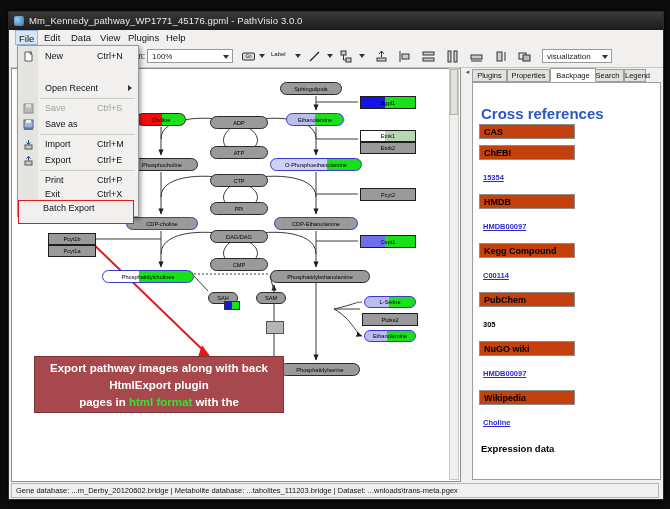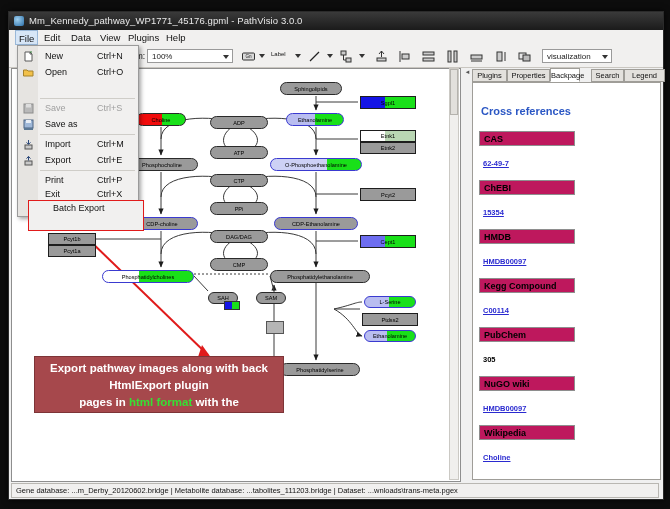--- a/index.html
+++ b/index.html
@@ -70,35 +70,35 @@
             border:1px solid #9a9a9a;box-shadow:2px 2px 4px rgba(0,0,0,.35);text-align:center;}
   #fileMenu .stripe{position:absolute;left:0;top:0;width:20px;height:100%;background:#e6e4e1;}
   .fm-row{position:absolute;left:1px;width:118px;height:15px;font-size:9px;color:#111;}
   .fm-row .lbl{position:absolute;left:26px;top:2px;}
   .fm-row .acc{position:absolute;left:78px;top:2px;color:#111;}
   .fm-row.dis .lbl,.fm-row.dis .acc{color:#a0a0a0;}
   .fm-row .sub{position:absolute;right:5px;top:4px;border-top:3px solid transparent;
             border-bottom:3px solid transparent;border-left:4px solid #333;}
   .fm-ico{position:absolute;left:4px;top:2px;width:11px;height:11px;}
   .fm-sep{position:absolute;left:22px;width:95px;height:1px;background:#cfcdc8;}
-  #batchBox{position:absolute;left:10px;width:116px;height:31px;border:1.5px solid #e11b1b;
+  #batchBox{position:absolute;left:0;width:116px;height:24px;border:1.5px solid #e11b1b;
             box-sizing:border-box;background:#f1f0ef;}
 
   
   #rpanel{position:absolute;left:455px;top:56px;width:197px;height:412px;background:#f0f0f0;}
   #rtabs{position:absolute;left:8px;top:0px;width:189px;height:14px;}
   .rtab{position:absolute;top:1px;height:13px;background:#e3e1dd;border:1px solid #9f9d98;
         font-size:7.5px;color:#111;line-height:12px;text-align:center;box-sizing:border-box;}
   .rtab.sel{background:#fff;top:0px;height:14px;line-height:13px;border-bottom:1px solid #fff;
         font-weight:normal;z-index:3;}
   #rbody{position:absolute;left:8px;top:14px;width:189px;height:398px;background:#fff;
          border:1px solid #9f9d98;box-sizing:border-box;overflow:hidden;}
   #rbody .inner{position:absolute;left:6px;top:4px;width:176px;}
-  .xr-title{font-size:11px;font-weight:bold;color:#2b57c4;margin:18px 0 14px 2px;}
-  .xr-head{width:96px;height:15px;background:#be185d;border:1px solid #8e8e8e;
+  .xr-title{font-size:15px;font-weight:bold;color:#2b57c4;margin:18px 0 2px 2px;}
+  .xr-head{width:96px;height:15px;background:#c2410c;border:1px solid #8e8e8e;
            font-size:9px;font-weight:bold;color:#000;line-height:14px;padding-left:4px;
            box-sizing:border-box;margin-bottom:6px;}
   .xr-val{font-size:7.5px;color:#2a2ad0;text-decoration:underline;margin:0 0 12px 4px;
           display:inline-block;font-weight:bold;}
   .xr-val.plain{color:#000;text-decoration:none;}
   .xr-foot{font-size:9.5px;font-weight:bold;color:#000;margin:4px 0 0 2px;}
 
   
   .sb{position:absolute;background:#f0efed;border:1px solid #cbc9c4;box-sizing:border-box;}
   .sb .thumb{position:absolute;background:#e2e0dc;border:1px solid #b4b2ad;box-sizing:border-box;}
@@ -397,30 +397,25 @@
           <svg width="11" height="11" viewBox="0 0 11 11">
               <path d="M2 1 h5 l2 2 v7 h-7 z" fill="#fff" stroke="#5b5b5b"></path>
               <path d="M7 1 v2 h2" fill="none" stroke="#5b5b5b"></path>
               <path d="M7.5 0.5 l1 1 M8.5 0.5 l-1 1" stroke="#2e7d32"></path>
             </svg>
         </span>
         <span class="lbl">New</span>
         <span class="acc">Ctrl+N</span>
       </div>
 
-      <div class="fm-row" style="top:19px;">
-        <span class="fm-ico">
-          <svg width="11" height="11" viewBox="0 0 11 11">
-              <path d="M0.5 3 h3.5 l1 1 h5 v5 h-9.5 z" fill="#f2c14a" stroke="#a6822b"></path>
-            </svg>
-        </span>
-        <span class="lbl">Open</span>
-        <span class="acc">Ctrl+O</span>
-      </div>
-
+
+      <div class="fm-row" style="top:35px;">
+        <span class="lbl">Open Recent</span>
+        <span class="sub"></span>
+      </div>
 
       <div class="fm-sep" style="top:52px;"></div>
 
       <div class="fm-row dis" style="top:55px;">
         <span class="fm-ico">
           <svg width="11" height="11" viewBox="0 0 11 11">
               <rect x="1" y="1" width="9" height="9" fill="#b9b9b9" stroke="#8c8c8c"></rect>
               <rect x="3" y="1" width="5" height="3.5" fill="#ddd"></rect>
             </svg>
         </span>
@@ -479,31 +474,30 @@
         <span class="lbl" style="position:absolute;left:24px;top:2px;font-size:9px;color:#111;">Batch Export</span>
       </div>
     </div>
 
     <div id="rpanel">
       <div style="position:absolute;left:0px;top:1px;width:7px;height:10px;font-size:6px;color:#555;text-align:center;">◄</div>
 
       <div id="rtabs">
         <div class="rtab" style="left:0px;width:35px;">Plugins</div>
         <div class="rtab" style="left:35px;width:43px;">Properties</div>
-        <div class="rtab sel" style="left:78px;width:30px;">Backpage</div>
+        <div class="rtab sel" style="left:78px;width:46px;">Backpage</div>
         <div class="rtab" style="left:119px;width:33px;">Search</div>
-        <div class="rtab" style="left:152px;width:41px;">Legend</div>
+        <div class="rtab" style="left:152px;width:22px;">Legend</div>
       </div>
 
       <div id="rbody">
         <div class="inner">
           <div class="xr-title">Cross references</div>
 
           <div class="xr-head">CAS</div>
-          <div><a class="xr-val" href="#">62-49-7</a></div>
 
           <div class="xr-head">ChEBI</div>
           <div><a class="xr-val" href="#">15354</a></div>
 
           <div class="xr-head">HMDB</div>
           <div><a class="xr-val" href="#">HMDB00097</a></div>
 
           <div class="xr-head">Kegg Compound</div>
           <div><a class="xr-val" href="#">C00114</a></div>
 

